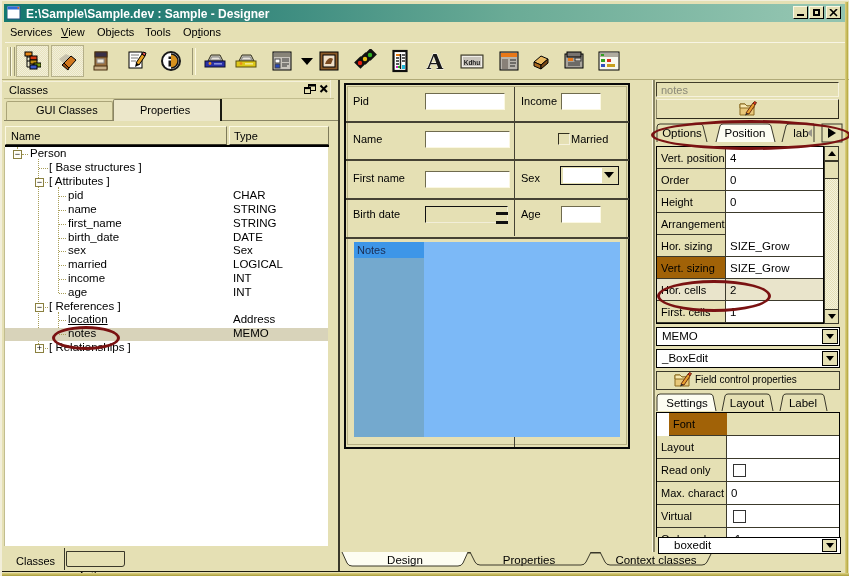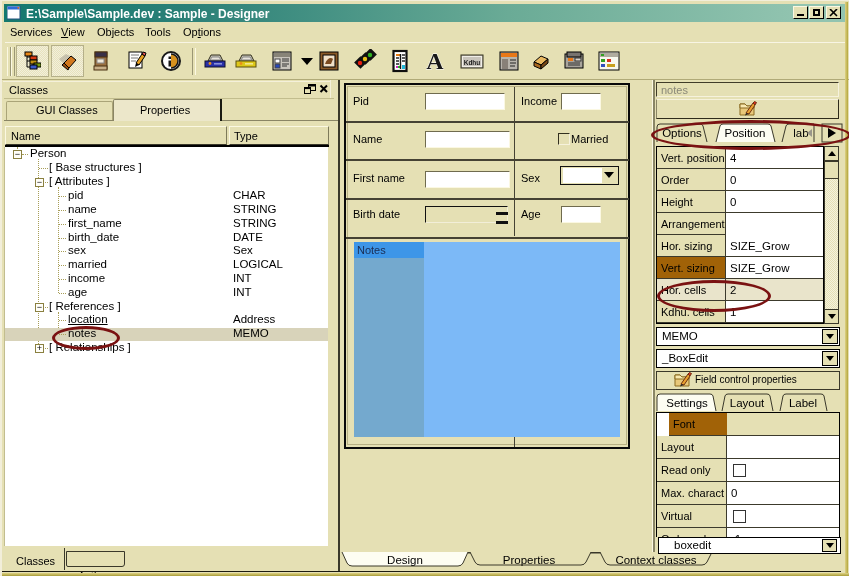--- a/index.html
+++ b/index.html
@@ -354,21 +354,21 @@
   <div class="abs gcell glab" style="left:657px;top:191px;width:69px;height:22px;background:#e5e0b4">Height</div>
   <div class="abs gcell" style="left:726px;top:191px;width:97px;height:22px;background:#fff;border-right:none">0</div>
   <div class="abs gcell glab" style="left:657px;top:213px;width:69px;height:22px;background:#e5e0b4">Arrangement</div>
   <div class="abs gcell" style="left:726px;top:230px;width:80px;height:22px;background:#fff;border-right:none">AT_Grid</div>
   <div class="abs gcell glab" style="left:657px;top:235px;width:69px;height:22px;background:#e5e0b4">Hor. sizing</div>
   <div class="abs gcell" style="left:726px;top:235px;width:97px;height:22px;background:#fff;border-right:none">SIZE_Grow</div>
   <div class="abs gcell glab" style="left:657px;top:257px;width:69px;height:22px;background:#a16207">Vert. sizing</div>
   <div class="abs gcell" style="left:726px;top:257px;width:97px;height:22px;background:#fff;border-right:none">SIZE_Grow</div>
   <div class="abs gcell glab" style="left:657px;top:279px;width:69px;height:22px;background:#e9e4cb">Hor. cells</div>
   <div class="abs gcell" style="left:726px;top:279px;width:97px;height:22px;background:#e9e4cb;border-right:none">2</div>
-  <div class="abs gcell glab" style="left:657px;top:301px;width:69px;height:22px;background:#e5e0b4">Kdhu. cells</div>
+  <div class="abs gcell glab" style="left:657px;top:301px;width:69px;height:22px;background:#e5e0b4">First. cells</div>
   <div class="abs gcell" style="left:726px;top:301px;width:97px;height:22px;background:#fff;border-right:none">1</div>
   <div class="abs" style="left:824px;top:146px;width:15px;height:178px;background:repeating-conic-gradient(#f4f1de 0% 25%, #e5e0b4 0% 50%);background-size:2px 2px;border:1px solid #3a382a;box-sizing:border-box"></div>
   <div class="cbtn" style="left:824px;top:146px;width:15px;height:15px;border-color:#3a382a">
       <div class="arr-u"></div>
     </div>
   <div class="cbtn" style="left:824px;top:309px;width:15px;height:15px;border-color:#3a382a">
       <div class="arr-d"></div>
     </div>
   <div class="abs" style="left:824px;top:161px;width:15px;height:18px;background:#e5e0b4;border:1px solid #3a382a;box-sizing:border-box"></div>
   <div class="abs combo" style="left:656px;top:327px;width:184px;height:19px"></div>

